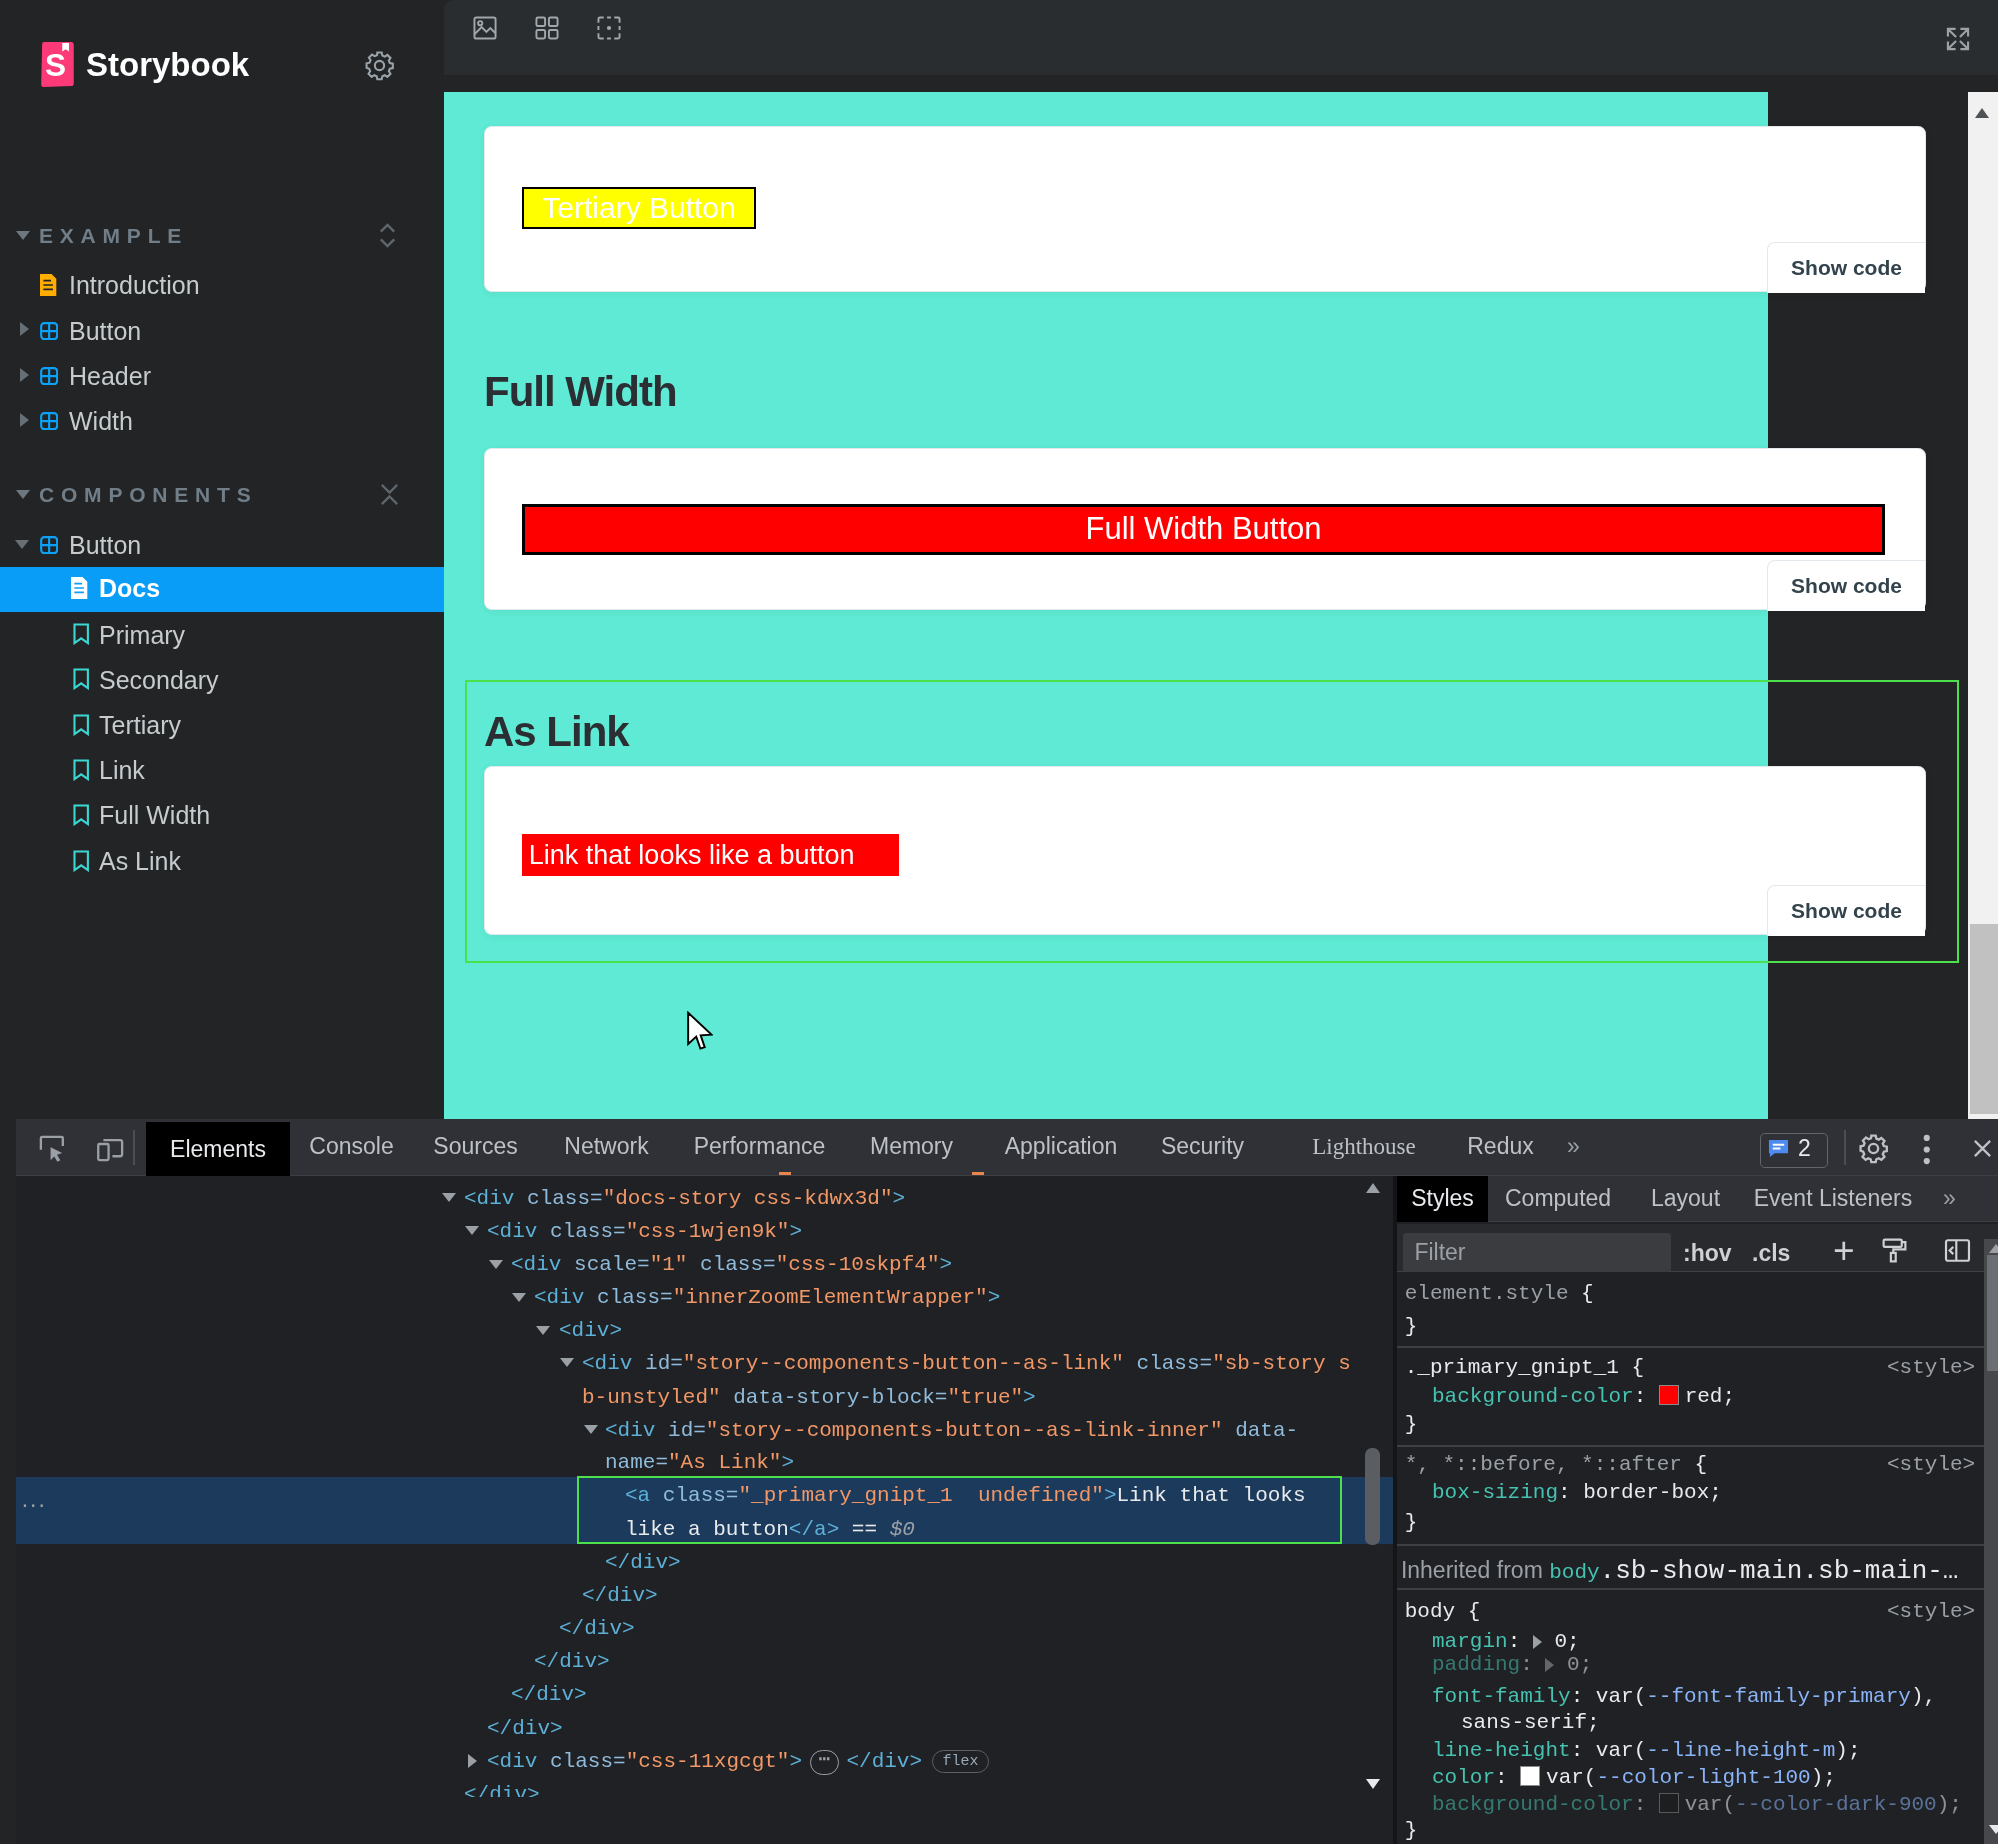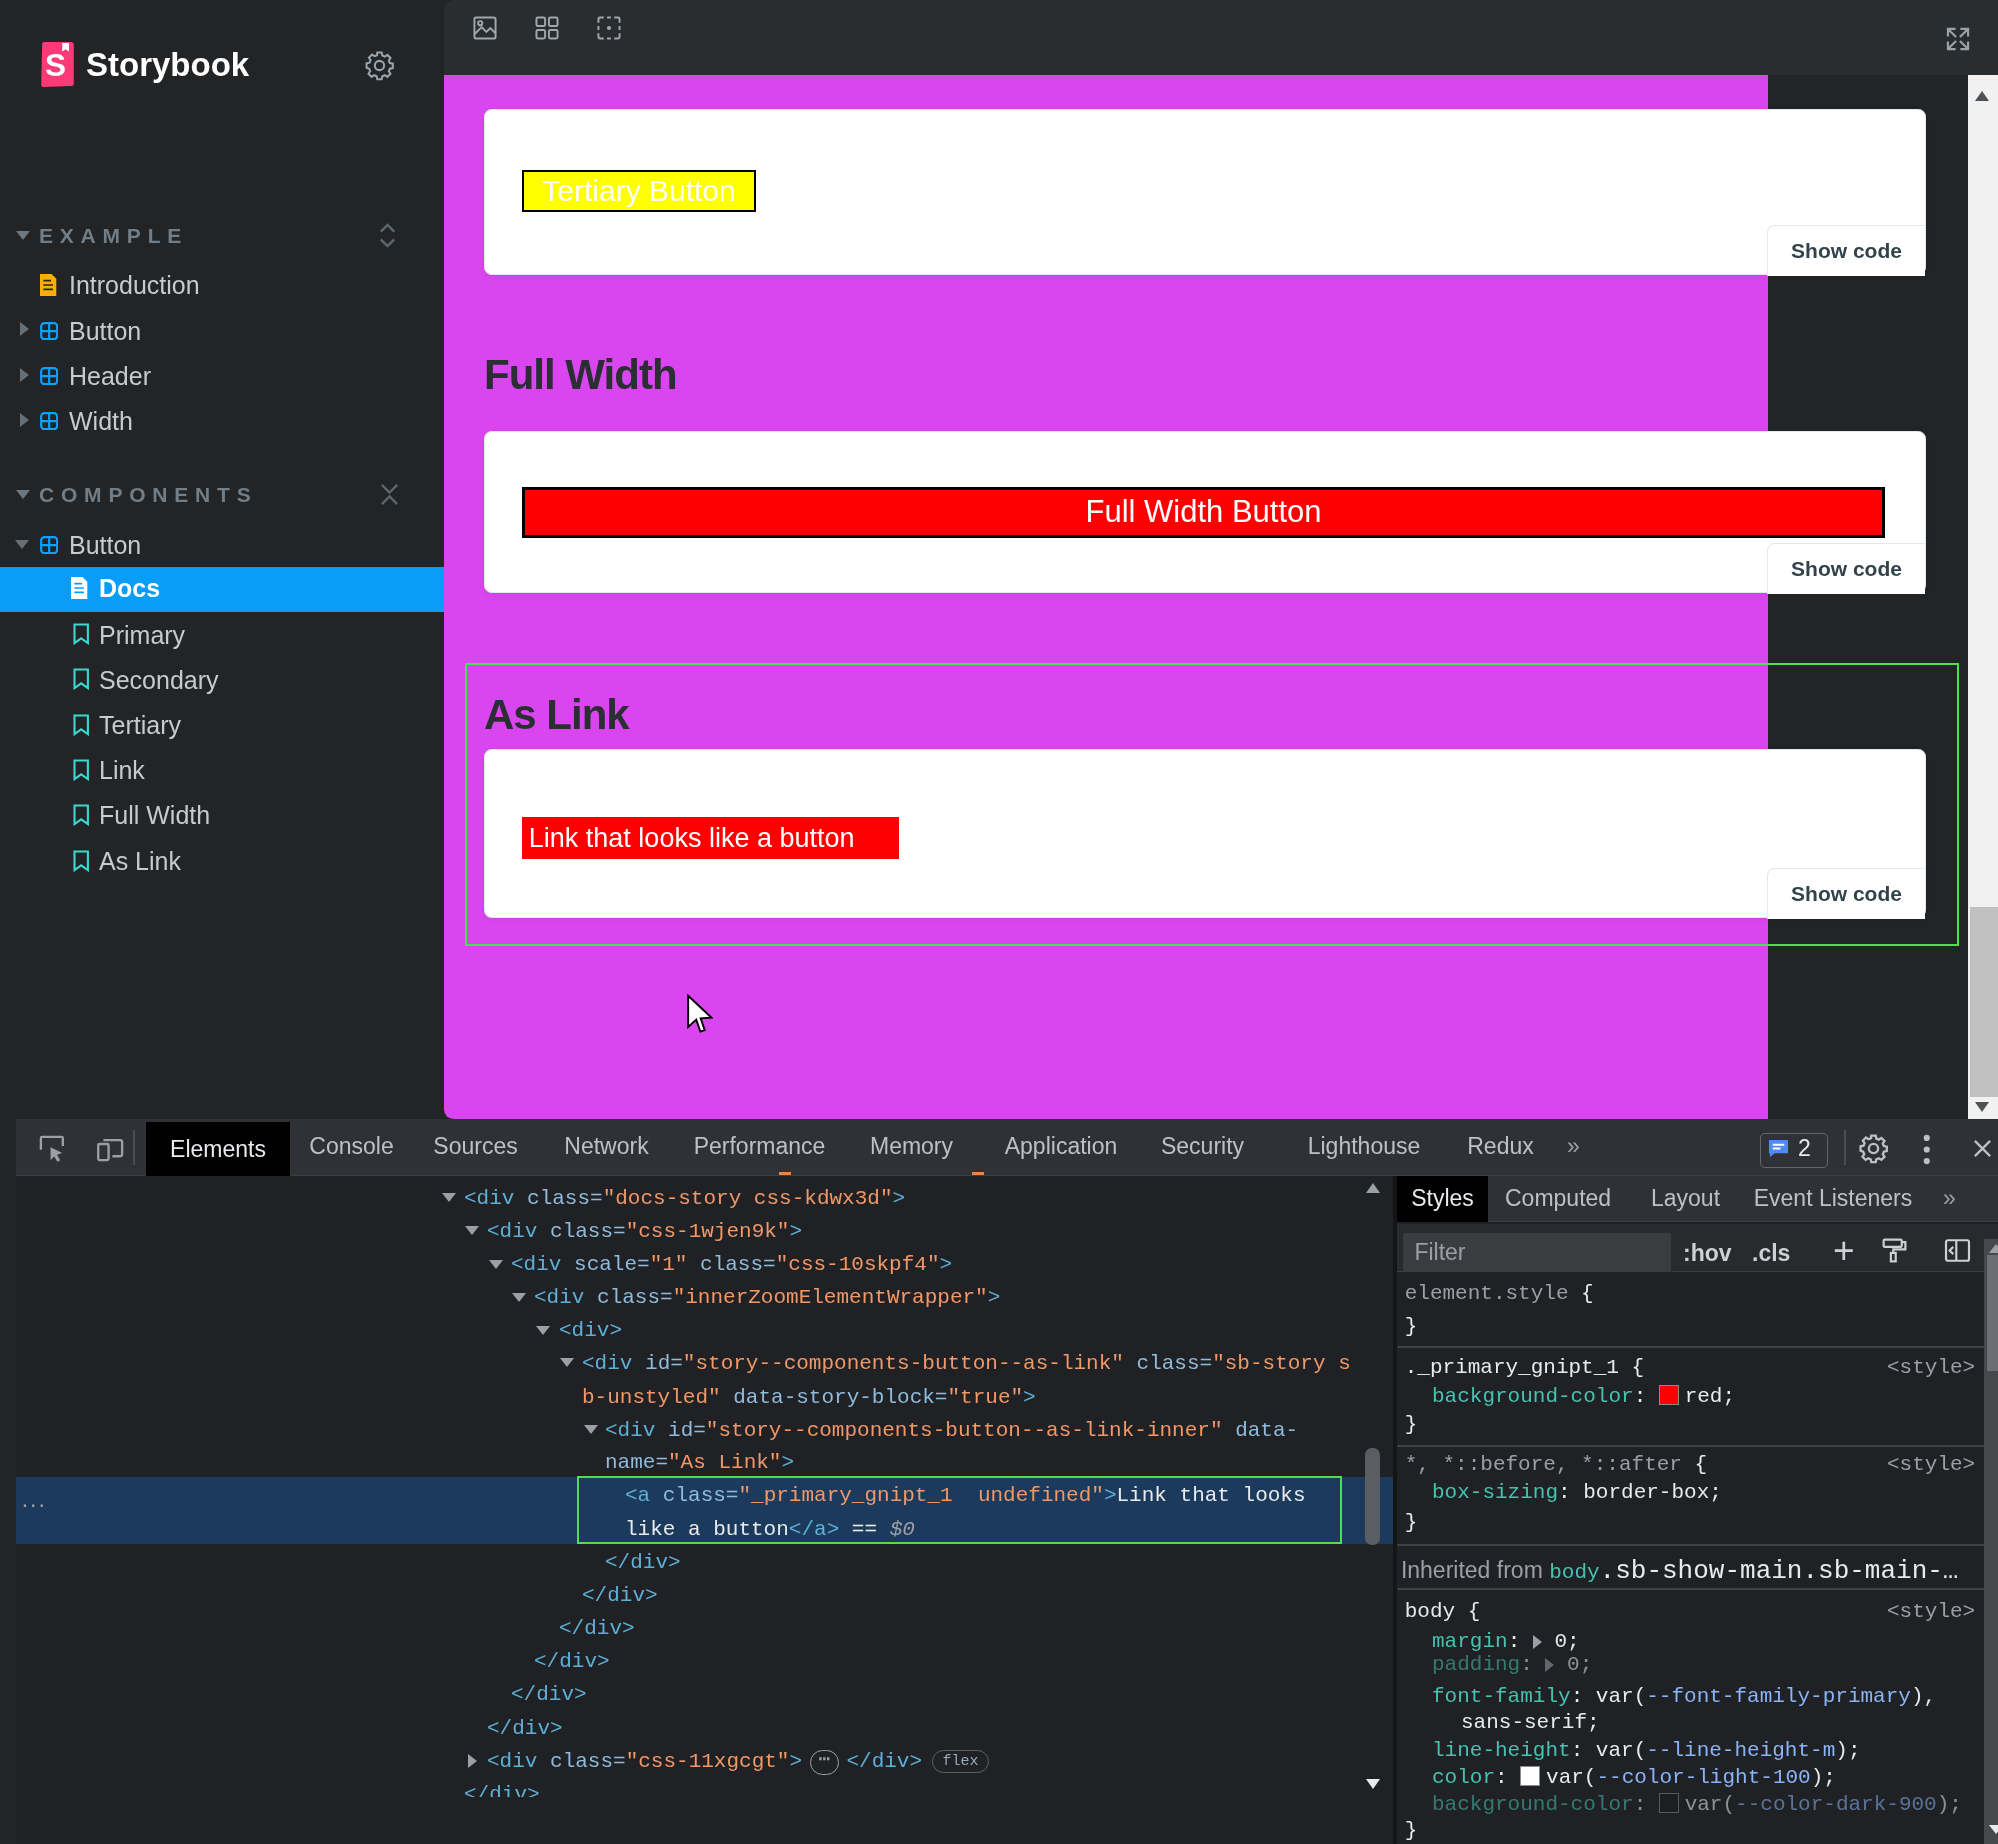--- a/index.html
+++ b/index.html
@@ -8,21 +8,21 @@
   .abs { position:absolute; }
   svg { display:block; }
   .mono { font-family:"Liberation Mono", monospace; }
   
   #sidebar { left:0; top:0; width:444px; height:1119px; background:#222425; }
   .sbitem { position:absolute; color:#c6cbce; font-size:25px; white-space:nowrap; }
   .sechead { position:absolute; color:#717e88; font-size:21px; font-weight:bold; letter-spacing:6.8px; }
   
   #toolbar { left:444px; top:0; width:1554px; height:75px; background:#2a2d2f; border-top-left-radius:9.7px; }
   
-  #canvas { left:444px; top:75px; width:1324px; height:1044px; background:#d946ef; border-bottom-left-radius:9.7px; }
+  #canvas { left:444px; top:92px; width:1324px; height:1044px; background:#5eead4; border-bottom-left-radius:9.7px; }
   .storybox { position:absolute; border:1.9px solid #e3e8ec; border-radius:7.7px; background:#fff; box-shadow:0 1.9px 7.7px rgba(0,0,0,.05); }
   .showcode { position:absolute; width:158px; height:51px; background:#fff; border-top:1.9px solid #e3e8ec; border-left:1.9px solid #e3e8ec; border-top-left-radius:7.7px; color:#32434c; font-size:21px; font-weight:bold; text-align:center; line-height:49px; }
   .h3 { position:absolute; font-size:42px; font-weight:800; color:#2b2e33; letter-spacing:-1px; }
   
   #devtools { left:16px; top:1119px; width:1999px; height:725px; background:#202124; }
   #dt-tabbar { position:absolute; left:0; top:0; width:1999px; height:57px; background:#2f3136; border-bottom:1.9px solid #3c4043; }
   .dt-tab { position:absolute; top:0; height:55px; line-height:55px; color:#bdc1c6; font-size:23px; text-align:center; }
   .tree-line { position:absolute; white-space:pre; font-family:"Liberation Mono", monospace; font-size:21px; line-height:33px; height:33px; }
   .tb { color:#5db0d7; } 
   .an { color:#8fbbdc; } 
@@ -196,21 +196,21 @@
     </svg>
     <div class="abs" style="left:117px;top:10.6px;width:1.9px;height:35px;background:#4a4d51;"></div>
     <div class="abs" style="left:130px;top:2.9px;width:144px;height:54px;background:#000;color:#e8eaed;font-size:23px;text-align:center;line-height:54px;">Elements</div>
     <div class="dt-tab" style="left:287px;width:97px;">Console</div>
     <div class="dt-tab" style="left:411px;width:97px;">Sources</div>
     <div class="dt-tab" style="left:542px;width:97px;">Network</div>
     <div class="dt-tab" style="left:671px;width:145px;">Performance</div>
     <div class="dt-tab" style="left:847px;width:97px;">Memory</div>
     <div class="dt-tab" style="left:982px;width:126px;">Application</div>
     <div class="dt-tab" style="left:1138px;width:97px;">Security</div>
-    <div class="dt-tab" style="left:1285px;width:126px;">Lighthouse</div>
+    <div class="dt-tab" style="left:1285px;width:126px;font-family:Liberation Serif, serif;">Lighthouse</div>
     <div class="dt-tab" style="left:1446px;width:77px;">Redux</div>
     <div class="dt-tab" style="left:1538px;width:39px;color:#9aa0a6;">»</div>
     <div class="abs" style="left:1744px;top:13.5px;width:68px;height:35px;border:1.9px solid #63666a;border-radius:4.8px;">
       <svg class="abs" style="left:5.8px;top:4.8px;" width="23" height="21" viewBox="0 0 24 22">
         <path d="M2 2 H22 V16 H8 L3 20 V16 H2 Z" fill="#4e8bf0"></path>
         <path d="M6 7 H18 M6 11 H14" stroke="#fff" stroke-width="2"></path>
       </svg>
       <div class="abs" style="left:37px;top:1.9px;color:#e8eaed;font-size:23px;">2</div>
     </div>
     <div class="abs" style="left:1828px;top:10.6px;width:1.9px;height:35px;background:#4a4d51;"></div>

